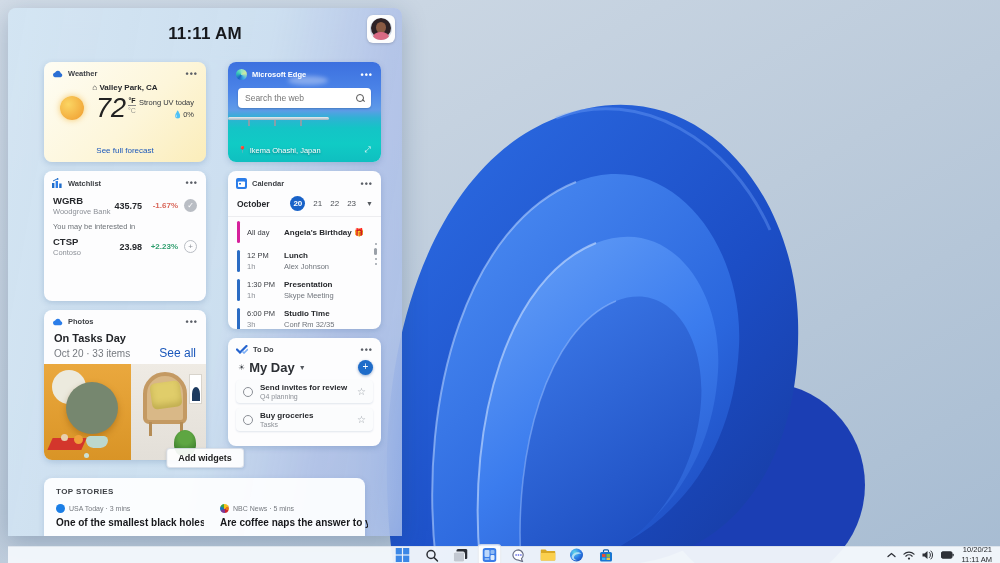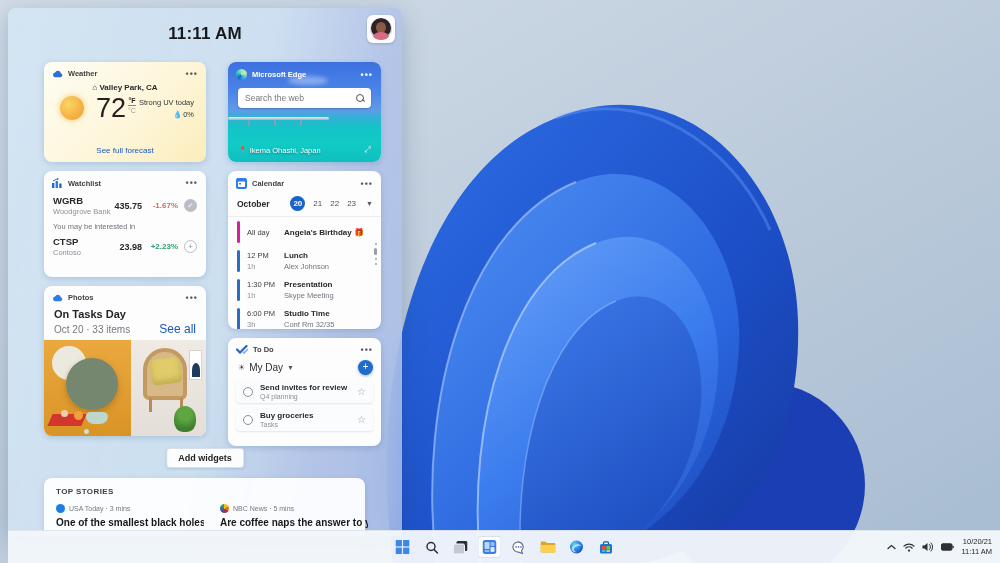--- a/index.html
+++ b/index.html
@@ -35,21 +35,21 @@
   .card-title { font-size:7.5px; font-weight:700; color:#3c3f44; }
   .dots { margin-left:auto; color:#5a5e66; font-size:9px; line-height:4px; letter-spacing:1px; cursor:pointer; font-weight:700; }
   .dots.white { color:#fff; }
 
   
   .weather { height:100px; background:linear-gradient(135deg,#fefdf4 0%,#fdf6da 55%,#fbedba 100%); }
   .w-loc { text-align:center; font-size:8px; font-weight:700; color:#26282c; margin-top:1px; }
   .w-main { display:flex; align-items:center; padding:3px 12px 0 16px; }
   .sun { width:24px; height:24px; border-radius:50%; background:radial-gradient(circle at 35% 35%, #fbd563, #f2a93b 75%); box-shadow:0 0 6px rgba(244,190,80,.8); }
   .w-temp { display:flex; align-items:flex-start; margin-left:12px; }
-  .w-temp .t { font-size:27px; font-weight:400; color:#222; line-height:26px; }
+  .w-temp .t { font-size:27px; font-weight:400; color:#222; line-height:26px;font-style:italic; }
   .units { margin-left:2px; margin-top:2px; display:flex; flex-direction:column; align-items:center; }
   .units .f { font-size:7px; font-weight:700; color:#222; border-bottom:1px solid #888; padding-bottom:1px; }
   .units .c { font-size:7px; color:#9a9a92; padding-top:1px; }
   .w-cond { margin-left:auto; text-align:right; }
   .w-cond .cond { font-size:7.5px; color:#35383d; }
   .w-cond .precip { font-size:7.5px; color:#35383d; margin-top:3px; }
   .w-link { position:absolute; bottom:7px; width:100%; text-align:center; font-size:8px; color:#1a57ba; cursor:pointer; }
 
   
   .edge { height:100px; }
@@ -66,21 +66,21 @@
   .searchbox input { border:0; outline:0; flex:1; font-size:8.5px; color:#444; background:transparent; font-family:inherit; }
   .mag { width:9px; height:9px; position:relative; }
   .mag:before { content:""; position:absolute; left:0; top:0; width:6px; height:6px; border:1.2px solid #555; border-radius:50%; }
   .mag:after { content:""; position:absolute; left:6px; top:6px; width:3px; height:1.2px; background:#555; transform:rotate(45deg); }
   .edge-caption { position:absolute; bottom:7px; left:10px; right:10px; display:flex; align-items:center; color:#fff; }
   .edge-caption .txt { font-size:7.5px; font-weight:400; text-shadow:0 1px 2px rgba(0,40,60,.5); margin-left:3px; }
   .pin { font-size:7px; color:#fff; }
   .expand { margin-left:auto; font-size:8px; color:#eaf6f8; cursor:pointer; }
 
   
-  .watchlist { height:106px; }
+  .watchlist { height:130px; }
   .stock-row { display:flex; align-items:center; padding:3px 9px 0 9px; }
   .stock-sym { font-size:9.5px; font-weight:700; color:#26282c; }
   .stock-name { font-size:7.5px; color:#8c9097; margin-top:1px; }
   .stock-price { margin-left:auto; font-size:9px; font-weight:700; color:#26282c; }
   .stock-chg { width:36px; text-align:right; font-size:8px; font-weight:600; }
   .chg-down { color:#d9675a; } .chg-up { color:#2f9e6e; }
   .st-circle { width:13px; height:13px; margin-left:6px; border-radius:50%; display:flex; align-items:center; justify-content:center; font-size:8px; cursor:pointer; }
   .st-circle.done { background:#b9bdc4; color:#fff; }
   .st-circle.add { border:1px solid #b9bdc4; color:#8c9097; }
   .suggest { font-size:7.5px; color:#6e7378; padding:6px 9px 2px 9px; }
@@ -124,21 +124,21 @@
   .ph2 .pillow { position:absolute; left:20px; top:18px; width:30px; height:26px; border-radius:5px; background:#e0cd6a; transform:rotate(-8deg); box-shadow:inset 0 -4px 6px rgba(120,100,20,.3); }
   .ph2 .legs { position:absolute; left:18px; top:58px; width:34px; height:14px; border-left:3px solid #b58c55; border-right:3px solid #b58c55; }
   .ph2 .plant { position:absolute; right:10px; bottom:4px; width:22px; height:26px; }
   .ph2 .plant:before { content:""; position:absolute; inset:0; background:radial-gradient(circle at 50% 30%, #5ea642 30%, #3f8030 70%); border-radius:50% 50% 40% 40%; }
   .ph2 .art { position:absolute; right:4px; top:10px; width:13px; height:30px; background:#fff; border:1px solid #d8d4cc; }
   .ph2 .art:after { content:""; position:absolute; left:2px; top:12px; width:8px; height:14px; background:#1d3a5f; border-radius:50% 50% 0 0; }
 
   
   .todo { height:108px; }
   .todo-sub { display:flex; align-items:center; padding:2px 8px 0 10px; }
-  .myday { font-size:10px; font-weight:400; color:#2c2f34; }
+  .myday { font-size:13px; font-weight:700; color:#2c2f34; }
   .sun-glyph { font-size:8px; color:#44484e; margin-right:4px; }
   .todo-chev { font-size:7px; color:#55595f; margin-left:4px; }
   .todo-add { margin-left:auto; width:15px; height:15px; border-radius:50%; background:#1f6cc9; color:#fff; font-size:10px; line-height:14px; text-align:center; cursor:pointer; box-shadow:0 1px 3px rgba(0,60,140,.4); }
   .task { display:flex; align-items:center; margin:5px 8px 0 8px; padding:3px 7px; background:#fbfcfd; border-radius:4px; box-shadow:0 1px 2px rgba(20,60,110,.12); }
   .task-check { width:10px; height:10px; border:1.2px solid #8c9097; border-radius:50%; flex:none; cursor:pointer; }
   .task-txt { margin-left:7px; }
   .task-title { font-size:8px; font-weight:600; color:#26282c; }
   .task-sub { font-size:7px; color:#8c9097; margin-top:1px; }
   .task-star { margin-left:auto; font-size:10px; color:#9aa0a8; cursor:pointer; }
 
@@ -152,21 +152,21 @@
   .story-row { display:flex; gap:16px; margin-top:8px; }
   .story { width:148px; }
   .story-src { display:flex; align-items:center; gap:4px; }
   .src-logo { width:9px; height:9px; border-radius:50%; flex:none; }
   .usat { background:#1a7ee6; }
   .nbc { background:conic-gradient(#f3c01c 0 60deg,#e5731c 60deg 120deg,#d1242d 120deg 180deg,#7b3a96 180deg 240deg,#1b74bc 240deg 300deg,#3aa13f 300deg 360deg); }
   .src-txt { font-size:7px; color:#75797f; }
   .headline { margin-top:4px; font-size:10px; font-weight:700; color:#17181b; line-height:1.25; white-space:nowrap; overflow:hidden; }
 
   
-  .taskbar { position:absolute; left:8px; right:0; bottom:0; height:33px;
+  .taskbar { position:absolute; left:8px; right:0; bottom:0; height:17px;
     background:rgba(243,247,251,0.96); border-top:1px solid rgba(90,110,140,.12);
     display:flex; align-items:center; }
   .tb-center { position:absolute; left:50%; top:0; height:100%; transform:translateX(-50%); display:flex; align-items:center; gap:5px; }
   .tb-btn { width:24px; height:22px; border-radius:4px; display:flex; align-items:center; justify-content:center; cursor:pointer; }
   .tb-btn.active { background:rgba(255,255,255,.85); box-shadow:0 0 0 1px rgba(120,140,170,.25) inset; }
   .tray { position:absolute; right:8px; top:0; height:100%; display:flex; align-items:center; gap:7px; }
   .tray-icon { display:flex; align-items:center; cursor:pointer; }
   .tray-clock { text-align:right; font-size:7.5px; color:#1d1f23; line-height:1.35; cursor:pointer; }
 </style>
 </head>

